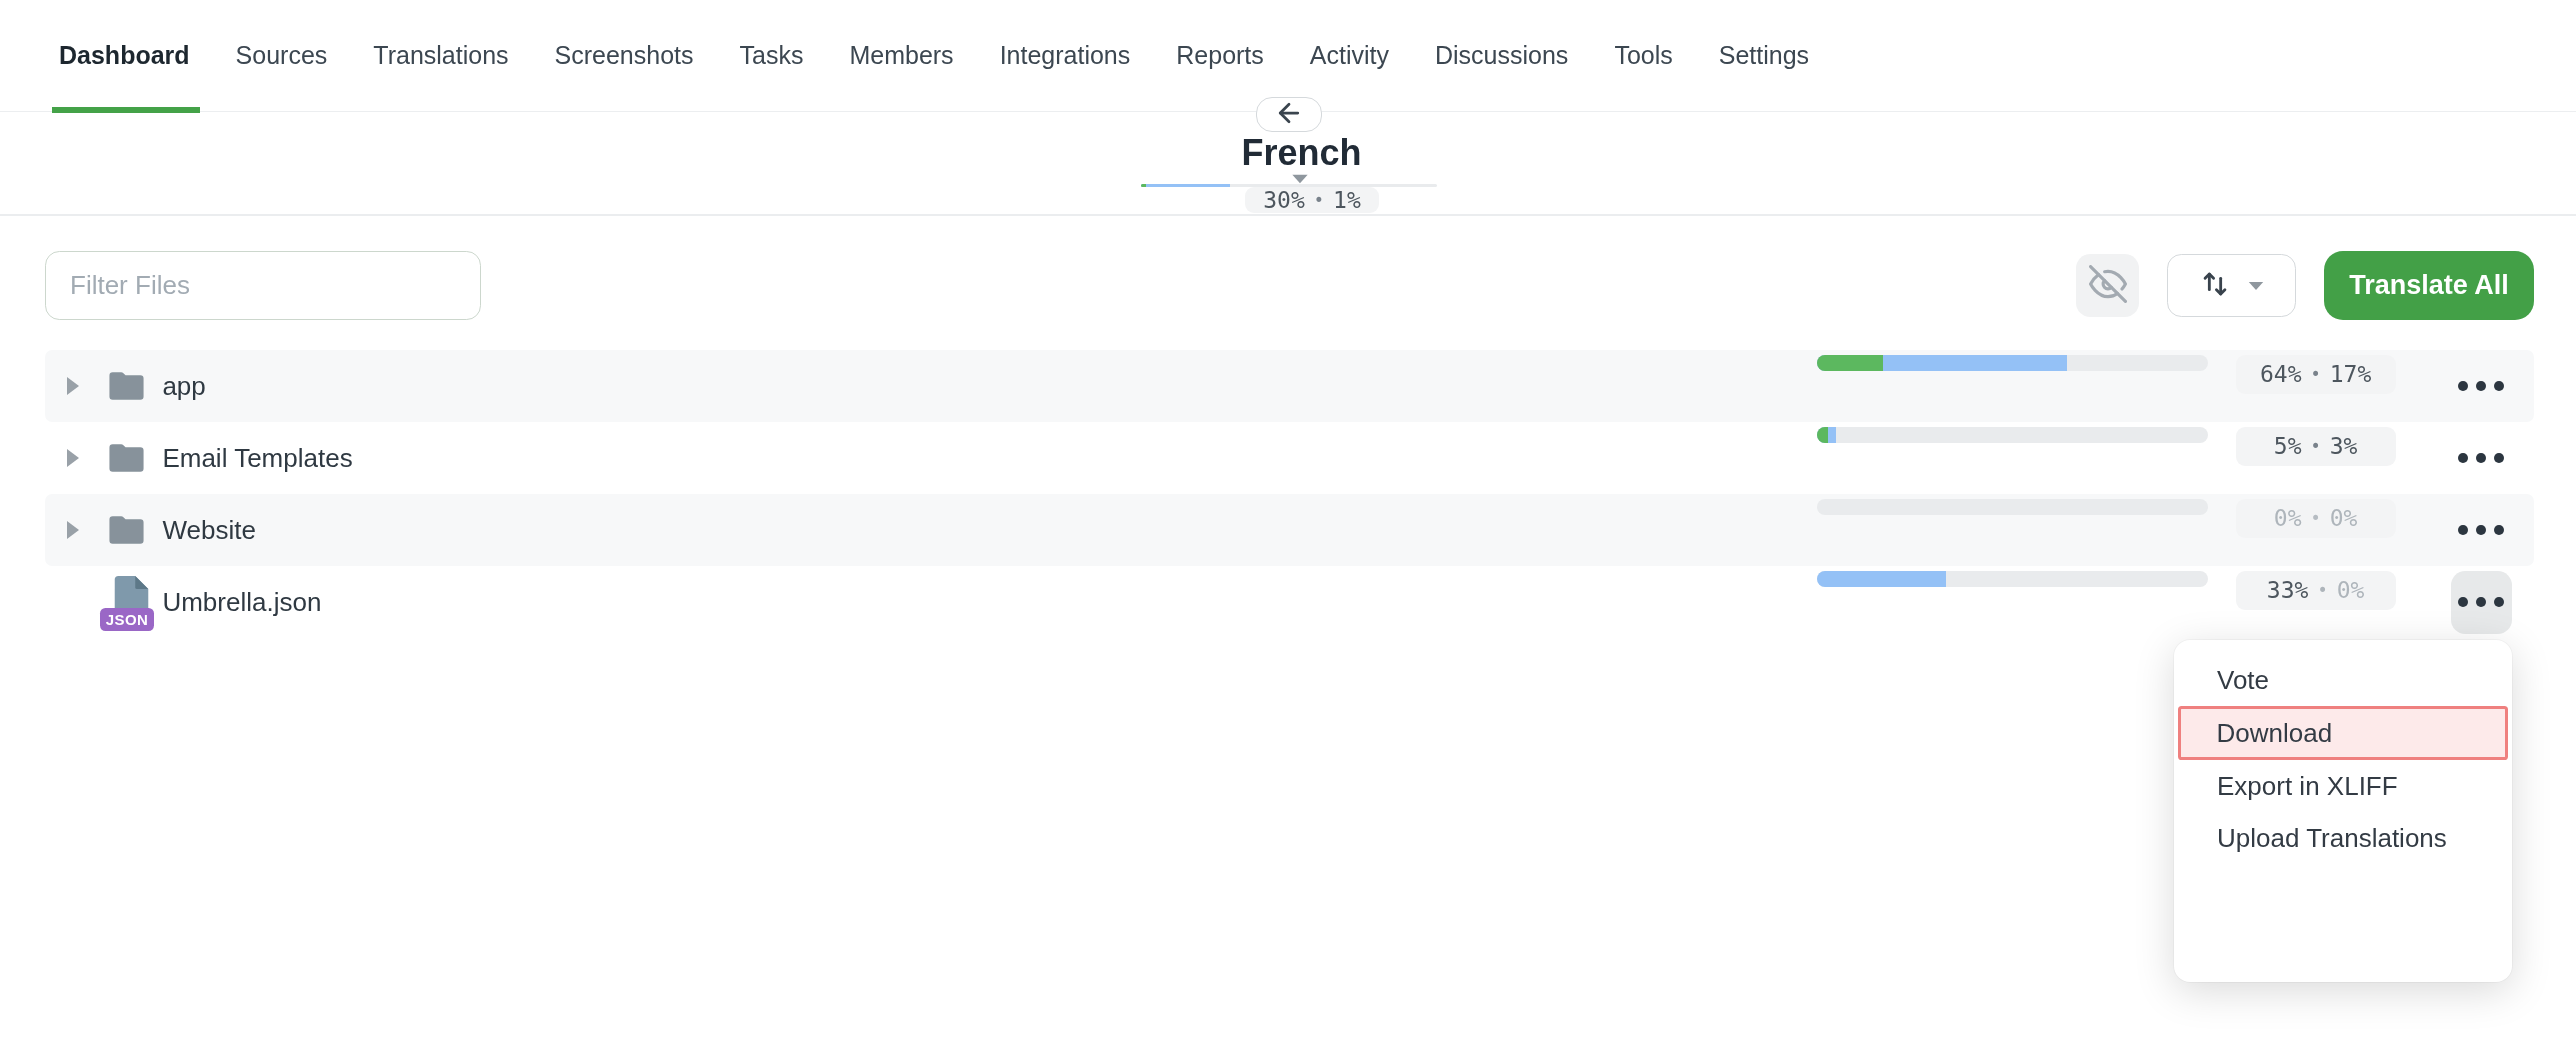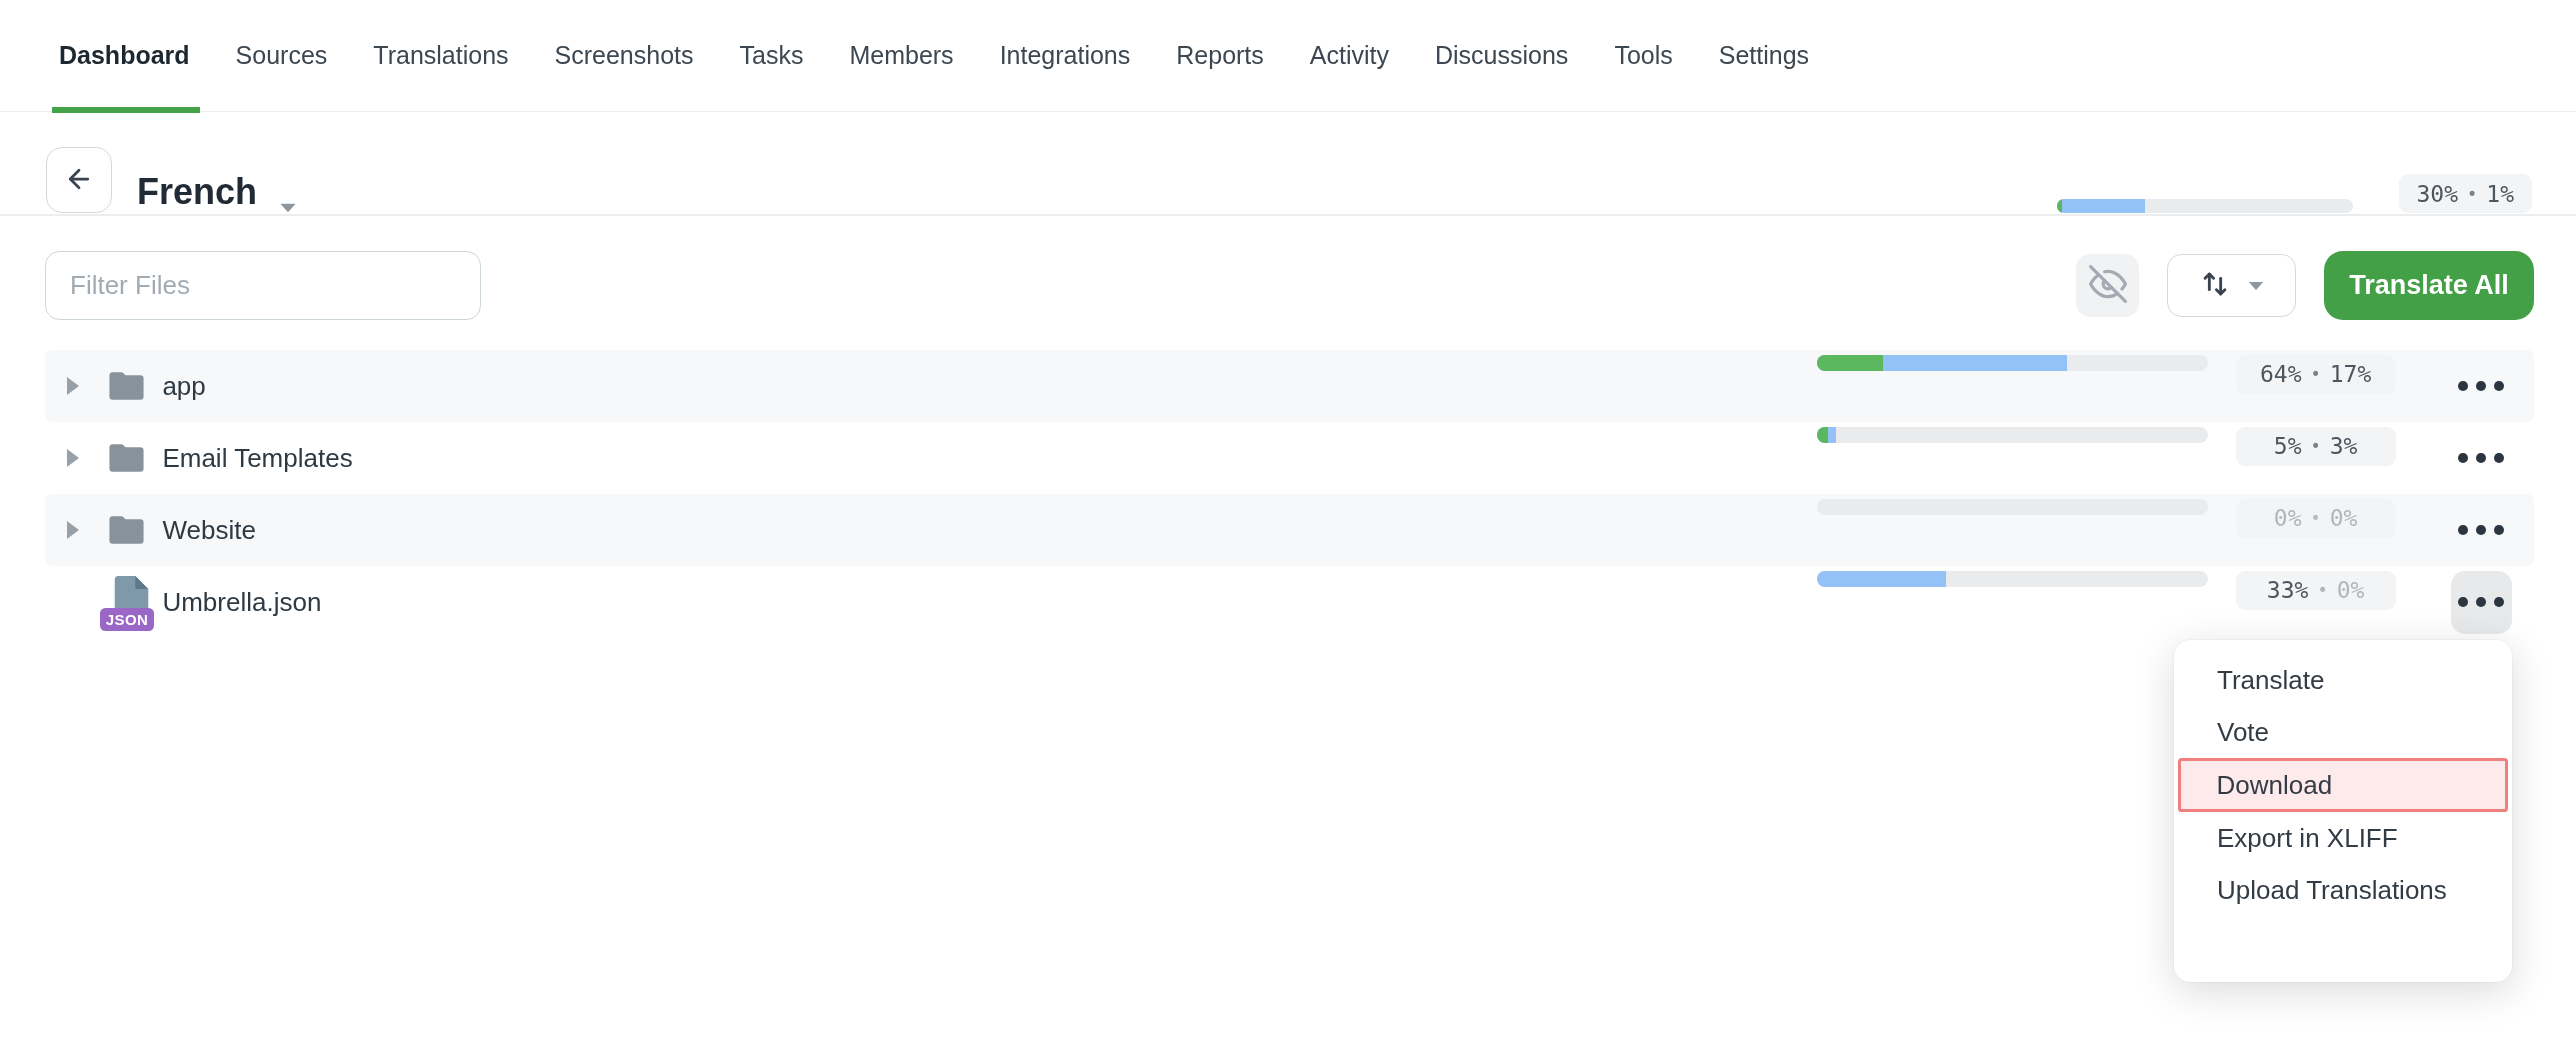--- a/index.html
+++ b/index.html
@@ -20,21 +20,21 @@
     border-bottom:1.8px solid #eceef0; display:flex; align-items:center;
     gap:46px; padding-left:59px; background:#fff; }
   .nav-item { position:relative; height:100%; display:flex; align-items:center;
     font-size:25px; color:#3c4751; cursor:pointer; white-space:nowrap; }
   .nav-item.active { color:#1d272f; font-weight:700; }
   .nav-item.active::after { content:""; position:absolute; left:-7.2px; right:-10.7px;
     bottom:-1.8px; height:6.3px; background:#44a248; }
 
   
   .header { position:absolute; top:97px; left:0; right:0; height:116px;
-    display:flex; align-items:flex-end; padding:0 44px 0 46px; }
+    display:flex; align-items:center; padding:0 44px 0 46px;flex-direction:column; }
   .back-btn { width:66px; height:66px; border:1.8px solid #d5d9dc; border-radius:16px;
     background:#fff; display:flex; align-items:center; justify-content:center; cursor:pointer; }
   .title { font-size:36px; font-weight:700; color:#212b36; margin-left:25px; }
   .caret-down { width:0; height:0; border-left:9px solid transparent;
     border-right:9px solid transparent; border-top:10.7px solid #8f979e; }
   .title-caret { margin-left:21.5px; transform:scale(.85); }
   .h-spacer { flex:1; }
   .pbar { position:relative; background:#e9ebed; border-radius:8px; overflow:hidden; }
   .pbar .seg { position:absolute; left:0; top:0; bottom:0; }
   .seg-blue { background:#94c1f6; z-index:1; }
@@ -285,19 +285,18 @@
         <i class="dot"></i>
           <i class="dot"></i>
           <i class="dot"></i>
       </button>
     </div>
   </div>
 
 </div>
 
 <div class="menu">
-  <div class="menu-item">Translate</div>
   <div class="menu-item">Vote</div>
   <div class="menu-item highlighted">Download</div>
   <div class="menu-item">Export in XLIFF</div>
   <div class="menu-item">Upload Translations</div>
 </div>
 
 
 </body></html>

